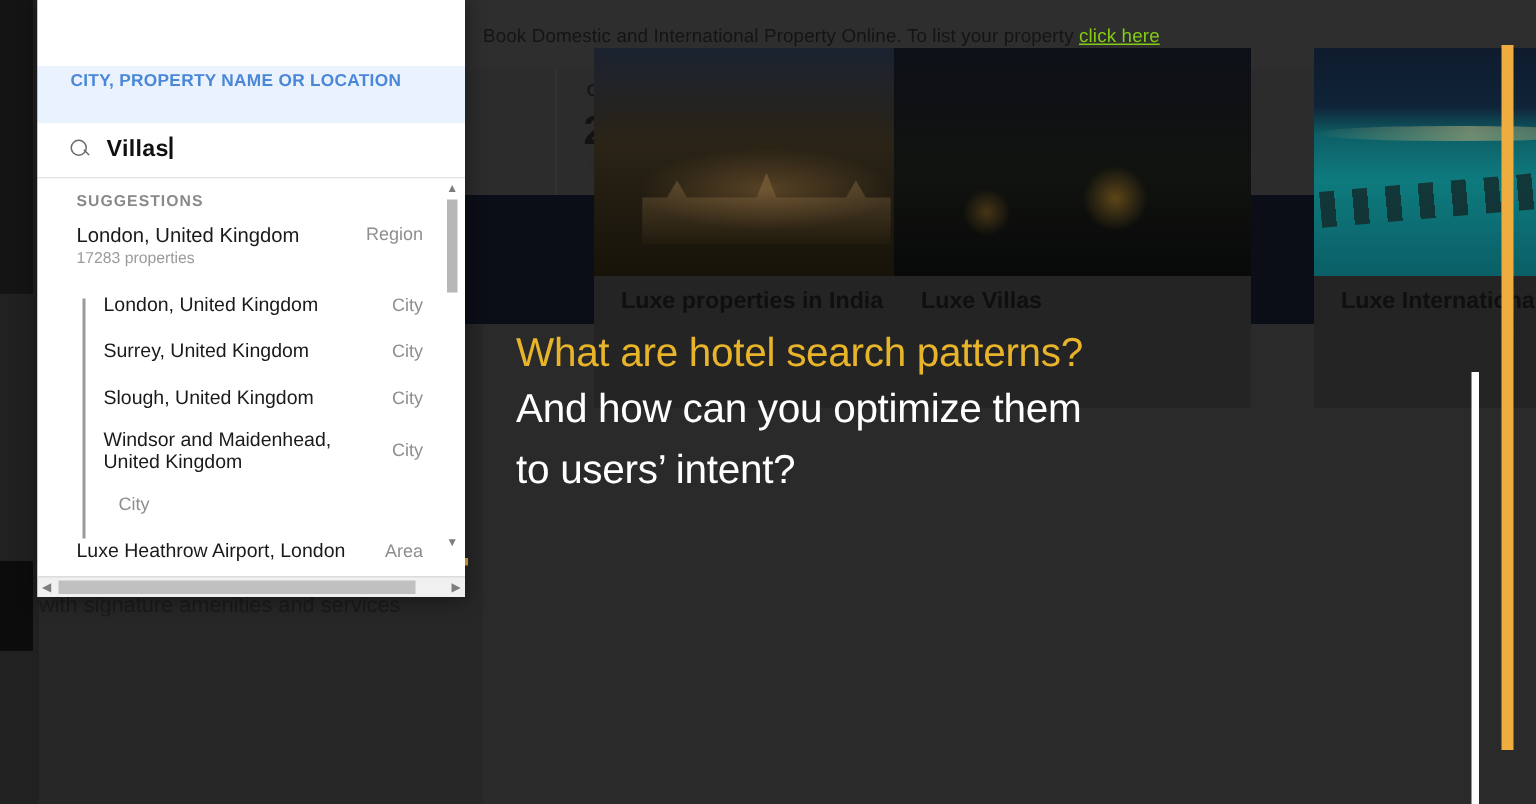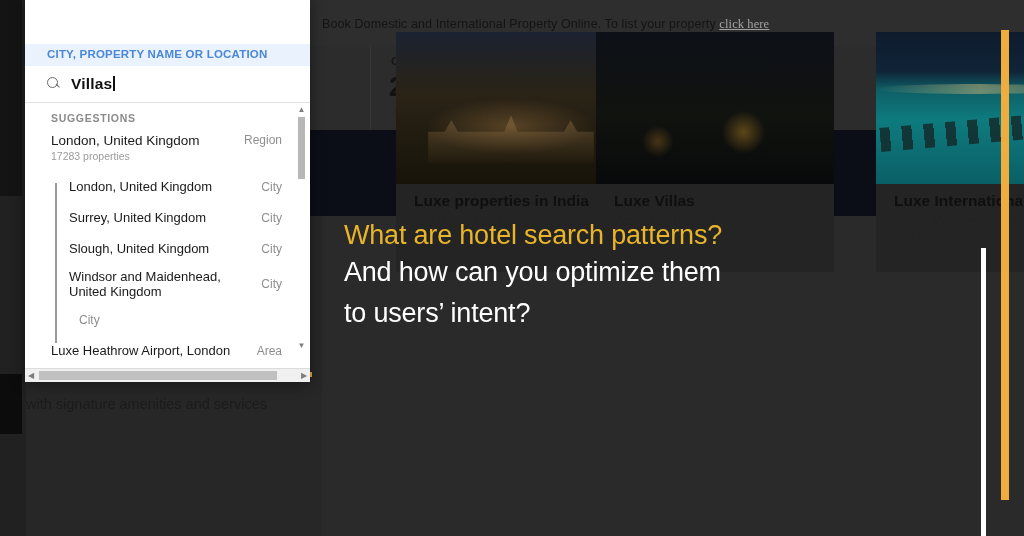--- a/index.html
+++ b/index.html
@@ -11,21 +11,21 @@
   }
   .stage{position:absolute;inset:0;width:1024px;height:536px;overflow:hidden;background:#262626;}
 
   
   .site{position:absolute;inset:0;}
   .site-strip-top{position:absolute;left:0;top:0;width:1024px;height:46px;background:#2e2e2e;}
   .promo-bar{
     position:absolute;left:322px;top:14px;width:540px;height:20px;
     color:#141414;font-size:12.5px;line-height:20px;letter-spacing:.1px;white-space:nowrap;
   }
-  .promo-link{color:#a3a3a3;font-family:Liberation Serif, serif;}
+  .promo-link{color:#84cc16;}
   .searchbar{
     position:absolute;left:0;top:46px;width:1024px;height:84px;background:#2c2c2c;
   }
   .sb-col{position:absolute;top:0;height:84px;border-left:1px solid #363636;}
   .sb-col:first-child{border-left:none;}
   .sb-label{
     position:absolute;left:20px;top:9px;color:#171717;font-size:11.5px;font-weight:bold;
     letter-spacing:.35px;white-space:nowrap;
   }
   .caret{display:inline-block;margin-left:5px;color:#16325c;font-size:10px;transform:translateY(-1px);}
@@ -80,21 +80,21 @@
   .lp-text{position:absolute;left:26px;top:178px;width:290px;color:#1b1b1b;font-size:14.5px;line-height:20px;}
   .edge-dark-l{position:absolute;left:0;top:0;width:26px;height:536px;background:#212121;}
   .edge-blk-1{position:absolute;left:0;top:0;width:22px;height:196px;background:#141414;}
   .edge-blk-2{position:absolute;left:0;top:374px;width:22px;height:60px;background:#0c0c0c;}
   .gold-underline{position:absolute;left:22px;top:372px;width:290px;height:5px;background:#e8ab3e;}
 
   
   .panel{position:absolute;left:25px;top:-4px;width:285px;background:#fff;box-shadow:0 2px 14px rgba(0,0,0,.45);}
   .panel-head{height:48px;background:#fff;}
   .field-label{
-    background:#eaf2fd;height:22px;padding:4px 0 0 22px;box-sizing:border-box;
+    background:#eaf2fd;height:38px;padding:4px 0 0 22px;box-sizing:border-box;
     color:#4a87d8;font-size:11.5px;font-weight:bold;letter-spacing:.2px;
   }
   .field-row{height:36px;background:#fff;display:flex;align-items:center;padding:0 12px;position:relative;}
   .mag{width:14px;height:14px;margin:0 10px 0 10px;position:relative;flex:0 0 auto;}
   .mag i{position:absolute;left:0;top:0;width:9px;height:9px;border:1.4px solid #6b6b6b;border-radius:50%;}
   .mag b{position:absolute;left:8px;top:8px;width:5px;height:1.4px;background:#6b6b6b;transform:rotate(45deg);}
   .field-val{color:#101010;font-size:15.5px;font-weight:bold;letter-spacing:.2px;}
   .caret-bar{display:inline-block;width:1.5px;height:15px;background:#111;margin-left:1px;vertical-align:-2px;}
   .divider{height:1px;background:#e2e2e2;}
 

